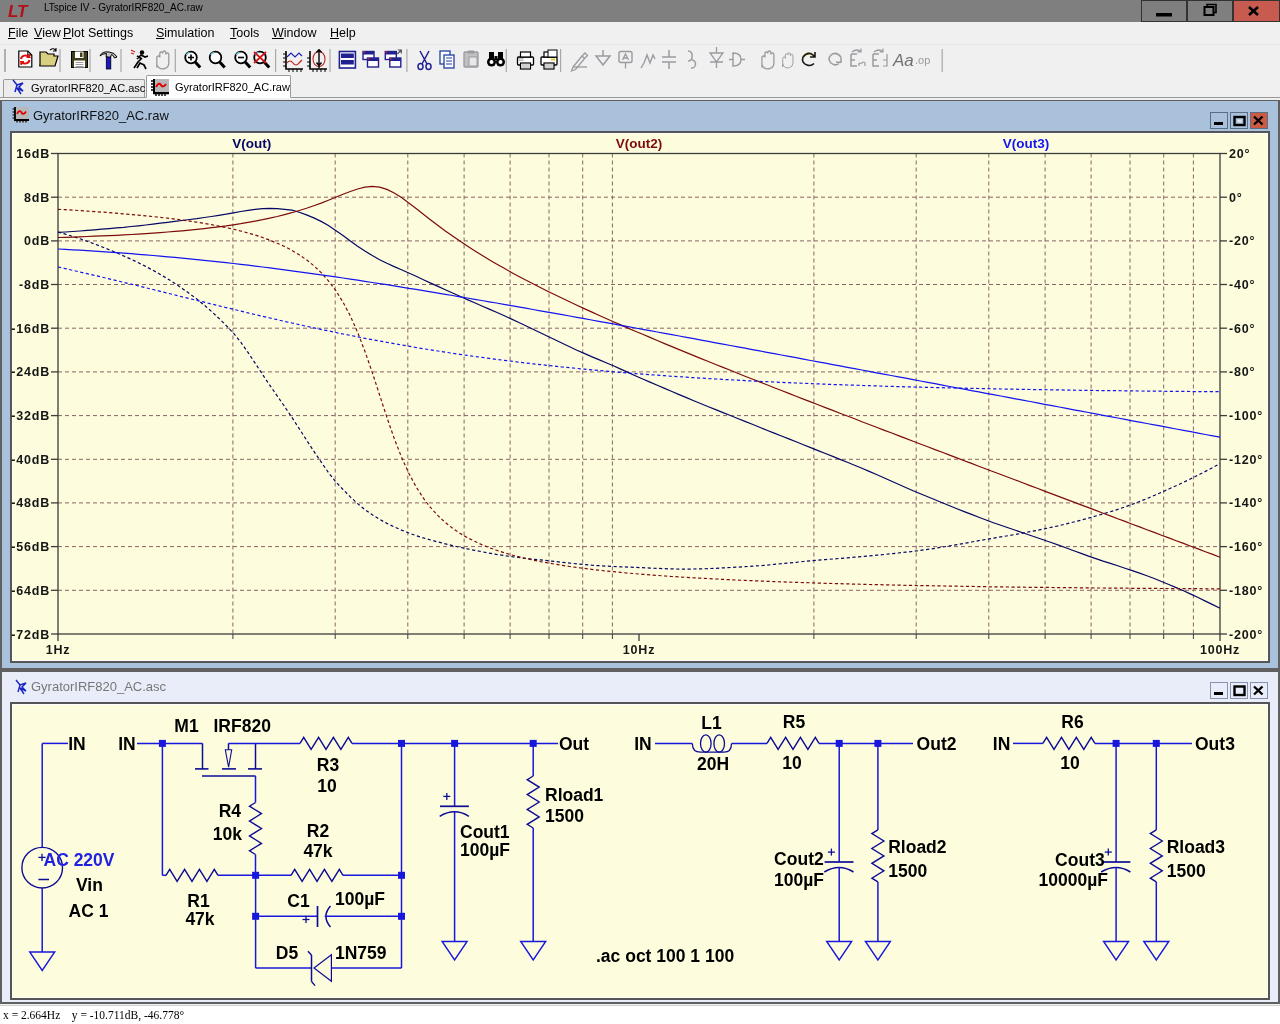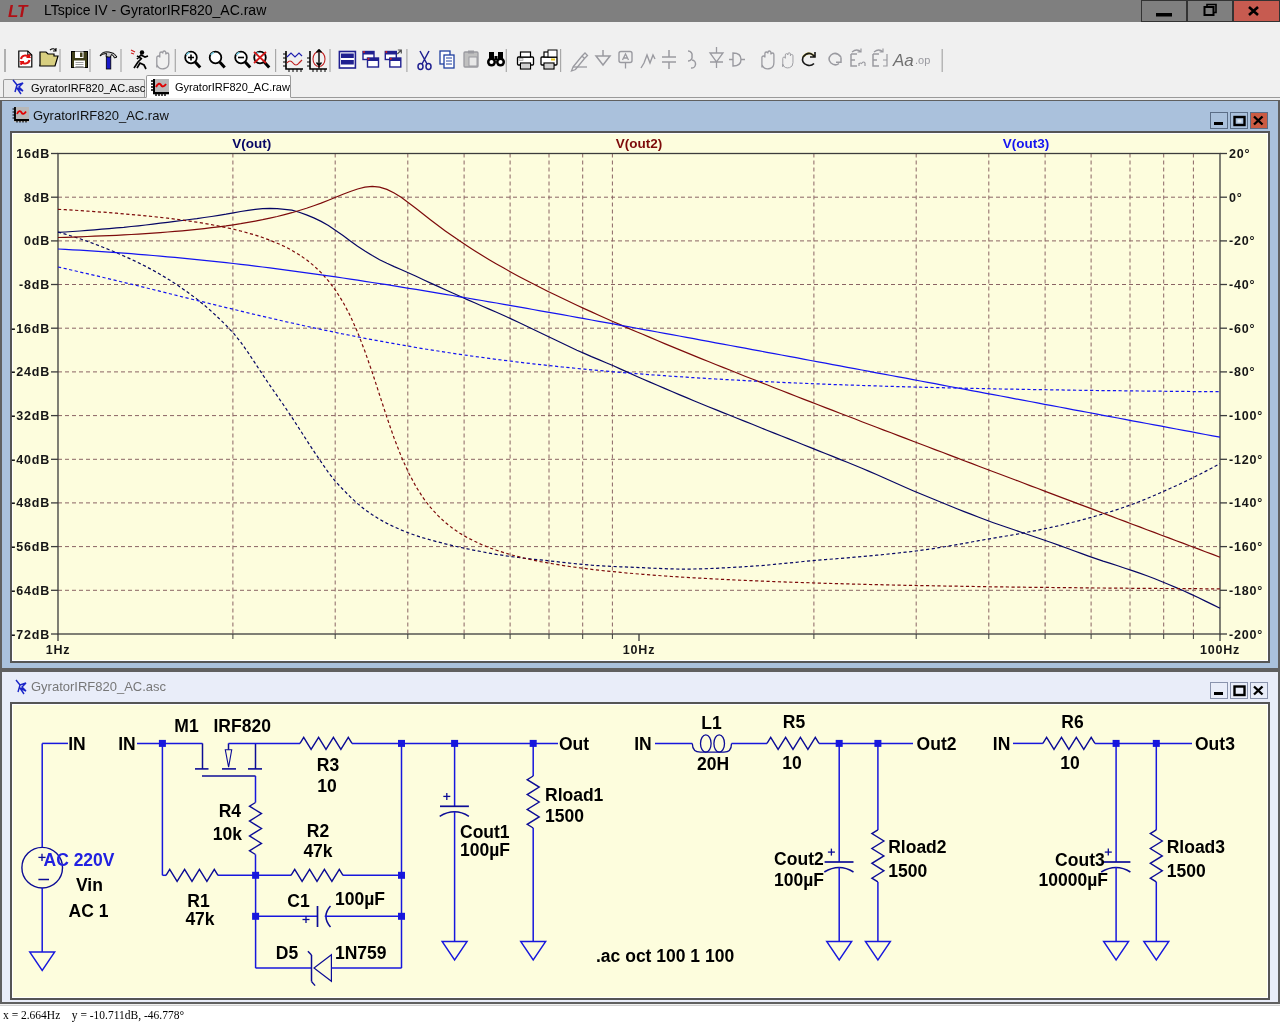--- a/index.html
+++ b/index.html
@@ -1,20 +1,20 @@
 <!DOCTYPE html>
 <html><head><meta charset="utf-8"><style>
 html,body{margin:0;padding:0;width:1280px;height:1024px;overflow:hidden;background:#f0f0f0;
 font-family:"Liberation Sans",sans-serif;}
 *{box-sizing:border-box;}
 #app{position:absolute;left:0;top:0;width:1280px;height:1024px;}
 .abs{position:absolute;}
 
 #titlebar{left:0;top:0;width:1280px;height:22px;background:#7f7f7f;}
-#titletext{left:44px;top:2px;font-size:14px;color:#000;}
+#titletext{left:44px;top:2px;font-size:10px;color:#000;}
 .wbtn{top:0px;height:22px;width:46px;border:1px solid #333;}
 #btnmin{left:1141px;background:#7f7f7f;}
 #btnmax{left:1187px;background:#7f7f7f;}
 #btnclose{left:1233px;width:47px;background:#c75b50;}
 
 #menubar{left:0;top:22px;width:1280px;height:23px;background:#f0f0f0;font-size:12.5px;color:#000;border-bottom:1px solid #e4e4e4;}
 #menubar span{position:absolute;top:4px;}
 u{text-decoration:underline;}
 
 #toolbar{left:0;top:46px;width:1280px;height:30px;background:#f0f0f0;}
@@ -54,20 +54,29 @@
   <div id="btnmin" class="abs wbtn"></div>
   <div id="btnmax" class="abs wbtn"></div>
   <div id="btnclose" class="abs wbtn"></div>
   <svg class="abs" style="left:1141px;top:0" width="139" height="22" viewBox="0 0 139 22">
     <rect x="15" y="13" width="16" height="3.5" fill="#000"></rect>
     <rect x="63.5" y="7" width="9" height="8" fill="none" stroke="#000" stroke-width="2"></rect>
     <path d="M66,7 v-2.5 h9 v8 h-2.5" fill="none" stroke="#000" stroke-width="1.6"></path>
     <path d="M108,7 l9,8 M117,7 l-9,8" stroke="#000" stroke-width="2.6"></path>
   </svg>
 
+  <div id="menubar" class="abs">
+    <span style="left:8px"><u>F</u>ile</span>
+    <span style="left:34px"><u>V</u>iew</span>
+    <span style="left:63px"><u>P</u>lot Settings</span>
+    <span style="left:156px"><u>S</u>imulation</span>
+    <span style="left:230px"><u>T</u>ools</span>
+    <span style="left:272px"><u>W</u>indow</span>
+    <span style="left:330px"><u>H</u>elp</span>
+  </div>
 
   <div id="toolbar" class="abs"></div>
   <svg id="tbicons" class="abs" style="left:0;top:46px" width="1280" height="30" viewBox="0 46 1280 30">
 <line x1="60" y1="49" x2="60" y2="72" stroke="#a8a8a8" stroke-width="1.2"></line>
 <line x1="90" y1="49" x2="90" y2="72" stroke="#a8a8a8" stroke-width="1.2"></line>
 <line x1="121" y1="49" x2="121" y2="72" stroke="#a8a8a8" stroke-width="1.2"></line>
 <line x1="175.3" y1="49" x2="175.3" y2="72" stroke="#a8a8a8" stroke-width="1.2"></line>
 <line x1="275.6" y1="49" x2="275.6" y2="72" stroke="#a8a8a8" stroke-width="1.2"></line>
 <line x1="330" y1="49" x2="330" y2="72" stroke="#a8a8a8" stroke-width="1.2"></line>
 <line x1="406.9" y1="49" x2="406.9" y2="72" stroke="#a8a8a8" stroke-width="1.2"></line>

